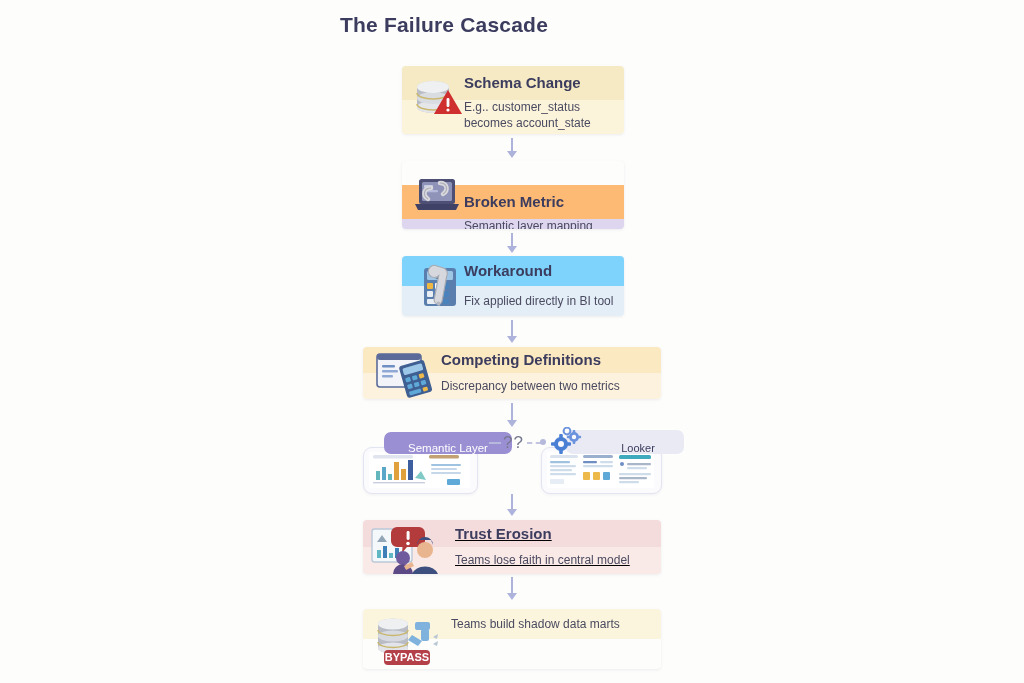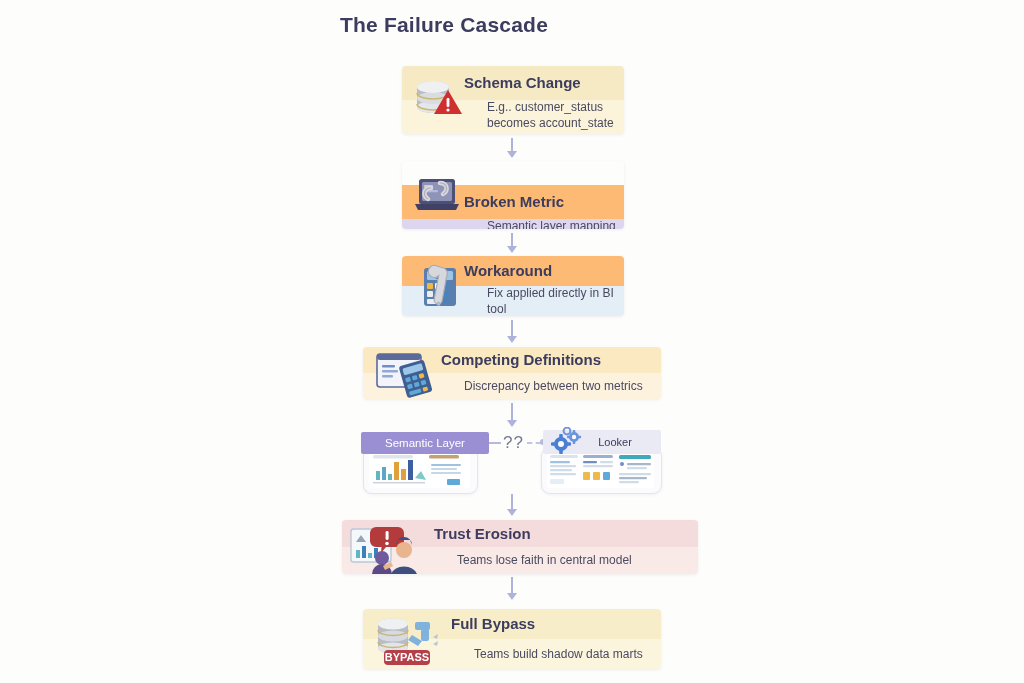--- a/index.html
+++ b/index.html
@@ -28,21 +28,21 @@
     box-shadow:0 1px 3px rgba(90,90,120,.10);
   }
   .card .hdr{
     position:relative;
     height:50%;
     display:flex;align-items:center;
   }
   .card .bdy{
     position:relative;
     height:50%;
-    display:flex;align-items:center;padding-left:23px;
+    display:flex;align-items:center;
   }
   .card .ttl{
     font-size:15px;font-weight:bold;color:#3c3c5e;
     line-height:1.15;
   }
   .card .sub{
     font-size:12px;color:#4a4a60;line-height:1.35;
   }
 
   
@@ -70,23 +70,24 @@
   
   .toolpanel{
     position:absolute;
     background:#fbfbfe;
     border:1px solid #e3e4f2;
     border-radius:9px;
     box-shadow:0 1px 3px rgba(90,90,120,.08);
   }
   .toolchip{
     position:absolute;
-    border-radius:2px;
-    display:flex;align-items:center;justify-content:center;
+    border-radius:7px;
+    display:flex;align-items:flex-end;justify-content:center;
     font-size:11.5px;
+    margin-left:23px;
   }
   .chip-purple{background:#9b8fd4;color:#ffffff;}
   .chip-grey{background:#e9eaf4;color:#3c3c5e;}
   .qmark{
     position:absolute;
     font-size:17px;color:#76788f;font-weight:normal;
     letter-spacing:1px;
   }
   .hline{position:absolute;height:2px;background:#b6b9dc;}
   .hline.dashed{
@@ -161,21 +162,21 @@
           <path d="M30 14 C37 14 39 21 33 25"></path>
         </g>
       </svg>
     </div>
   </div>
 
   <div class="arrow" style="left:511px;top:233px;height:14px;"></div>
   <div class="arrowhead" style="left:507px;top:246px;"></div>
 
   <div class="card narrow" style="left:402px;top:256px;width:222px;height:60px;">
-    <div class="hdr" style="background:#fdba74;">
+    <div class="hdr" style="background:#7dd3fc;">
       <div class="ttl">Workaround</div>
     </div>
     <div class="bdy" style="background:#e4eef7;">
       <div class="sub">Fix applied directly in BI tool</div>
     </div>
     <div class="art">
       <svg width="56" height="52" viewBox="0 0 56 52">
         <rect x="14" y="8" width="32" height="38" rx="3" fill="#5a7fae"></rect>
         <rect x="17" y="11" width="26" height="9" rx="1.5" fill="#9fc6e4"></rect>
         <text x="37" y="18.5" font-size="7" fill="#2f5070" font-family="'Liberation Sans',sans-serif" text-anchor="end">123</text>
@@ -311,21 +312,21 @@
           <rect x="28.5" y="8.7" width="3.6" height="2.6" rx=".8"></rect>
         </g>
         <circle cx="18" cy="4" r="3.4" fill="none" stroke="#6c93dd" stroke-width="2"></circle>
       </svg>
     </div>
   </div>
 
   <div class="arrow" style="left:511px;top:494px;height:16px;"></div>
   <div class="arrowhead" style="left:507px;top:509px;"></div>
 
-  <div class="card wide" style="left:342px;top:520px;width:356px;height:54px;">
+  <div class="card wide" style="left:363px;top:520px;width:298px;height:54px;text-decoration:underline;">
     <div class="hdr" style="background:#f5dcdc;">
       <div class="ttl" style="margin-left:92px;">Trust Erosion</div>
     </div>
     <div class="bdy" style="background:#faeae7;">
       <div class="sub" style="margin-left:92px;">Teams lose faith in central model</div>
     </div>
     <div class="art" style="width:86px;height:54px;left:6px;">
       <svg width="86" height="54" viewBox="0 0 86 54">
         <rect x="3" y="9" width="40" height="33" rx="2.5" fill="#f5f8fb" stroke="#b9c8d8" stroke-width="1.4"></rect>
         <path d="M8 22 l5 -7 l5 7 Z" fill="#93a6b8"></path>
@@ -351,23 +352,20 @@
           <path d="M43 42 l-8 4 l2 4 l8 -4 z" fill="#e8b58e"></path>
         </g>
       </svg>
     </div>
   </div>
 
   <div class="arrow" style="left:511px;top:577px;height:17px;"></div>
   <div class="arrowhead" style="left:507px;top:593px;"></div>
 
   <div class="card wide" style="left:363px;top:609px;width:298px;height:60px;">
-    <div class="hdr" style="background:#f7eec9;">
-      <div class="ttl" style="margin-left:88px;">Full Bypass</div>
-    </div>
     <div class="bdy" style="background:#fbf5dd;">
       <div class="sub" style="margin-left:88px;">Teams build shadow data marts</div>
     </div>
     <div class="art" style="width:82px;height:56px;left:8px;">
       <svg width="82" height="56" viewBox="0 0 82 56">
         <ellipse cx="22" cy="13" rx="15" ry="5.5" fill="#cfd2d8"></ellipse>
         <path d="M7 13 v24 a15 5.5 0 0 0 30 0 V13" fill="#b9bcc4"></path>
         <ellipse cx="22" cy="37" rx="15" ry="5.5" fill="#e2e4e9"></ellipse>
         <ellipse cx="22" cy="25" rx="15" ry="5.5" fill="#d7dae0"></ellipse>
         <ellipse cx="22" cy="13" rx="15" ry="5.5" fill="#eef0f2"></ellipse>

